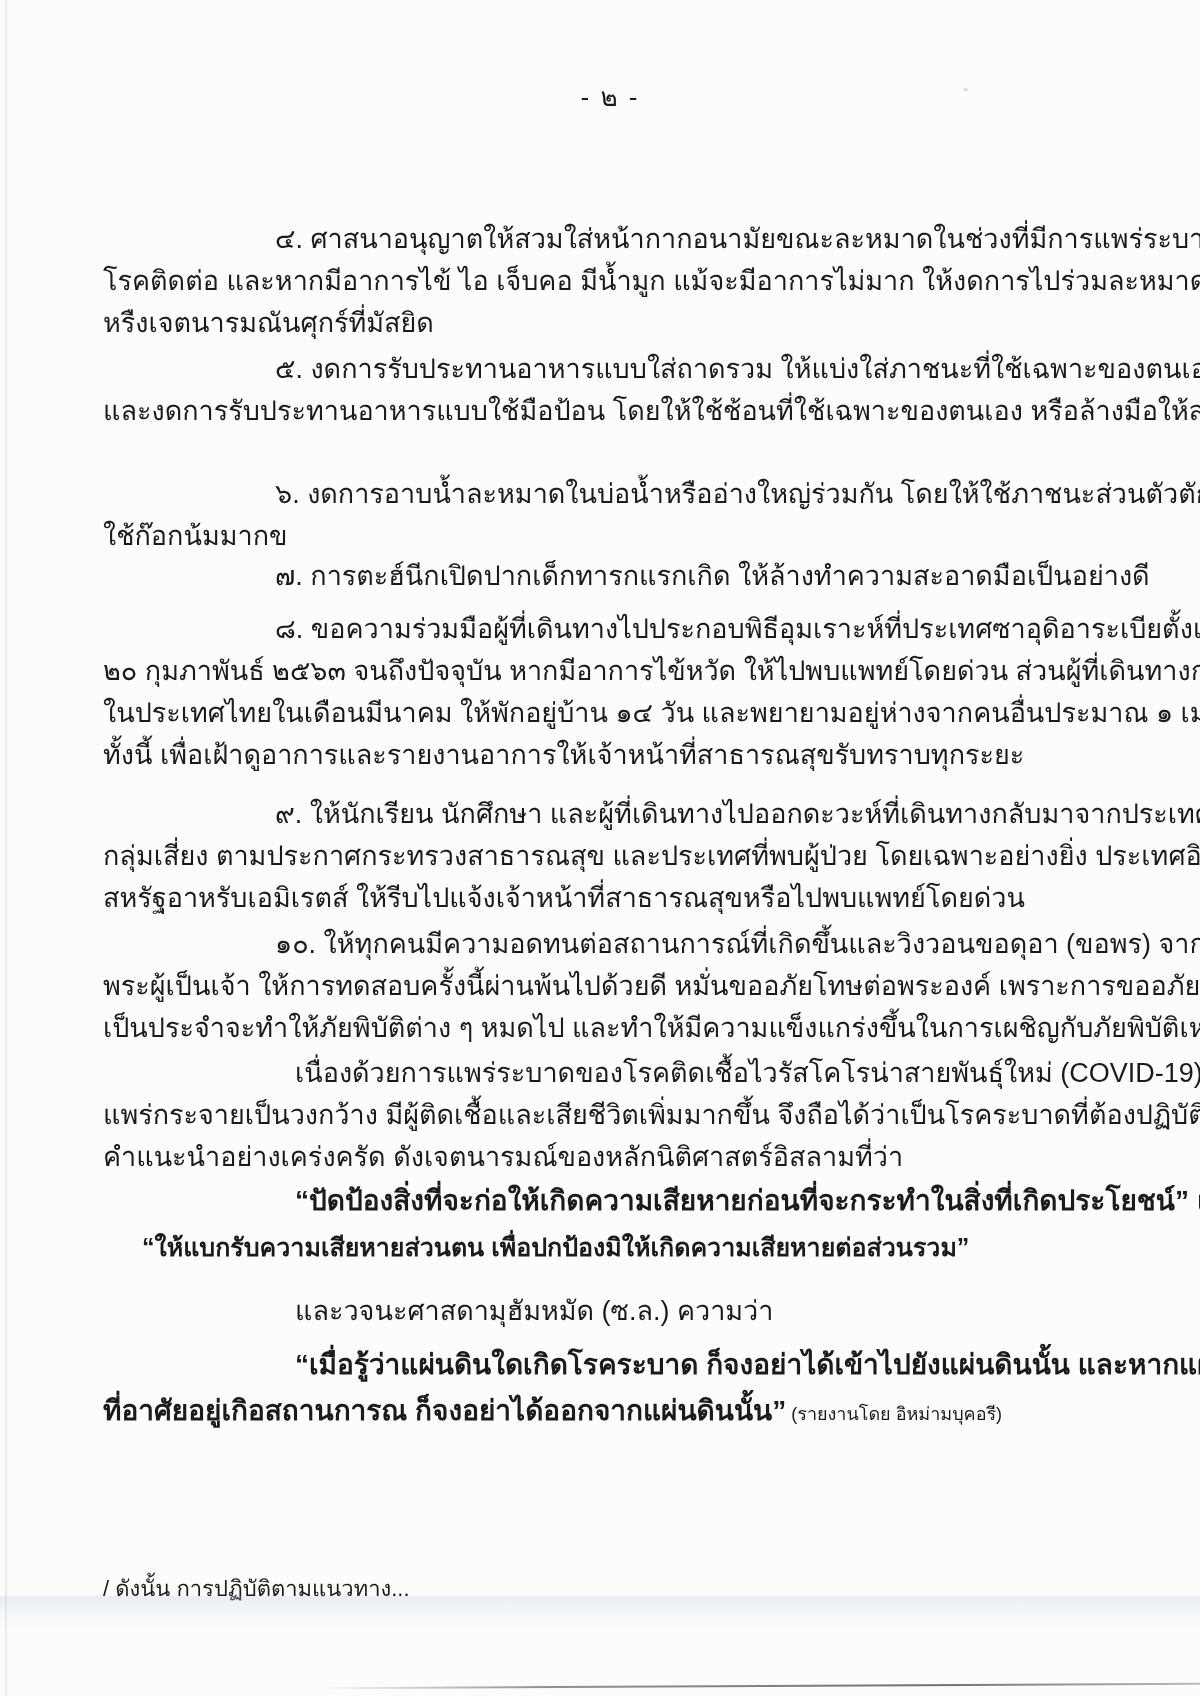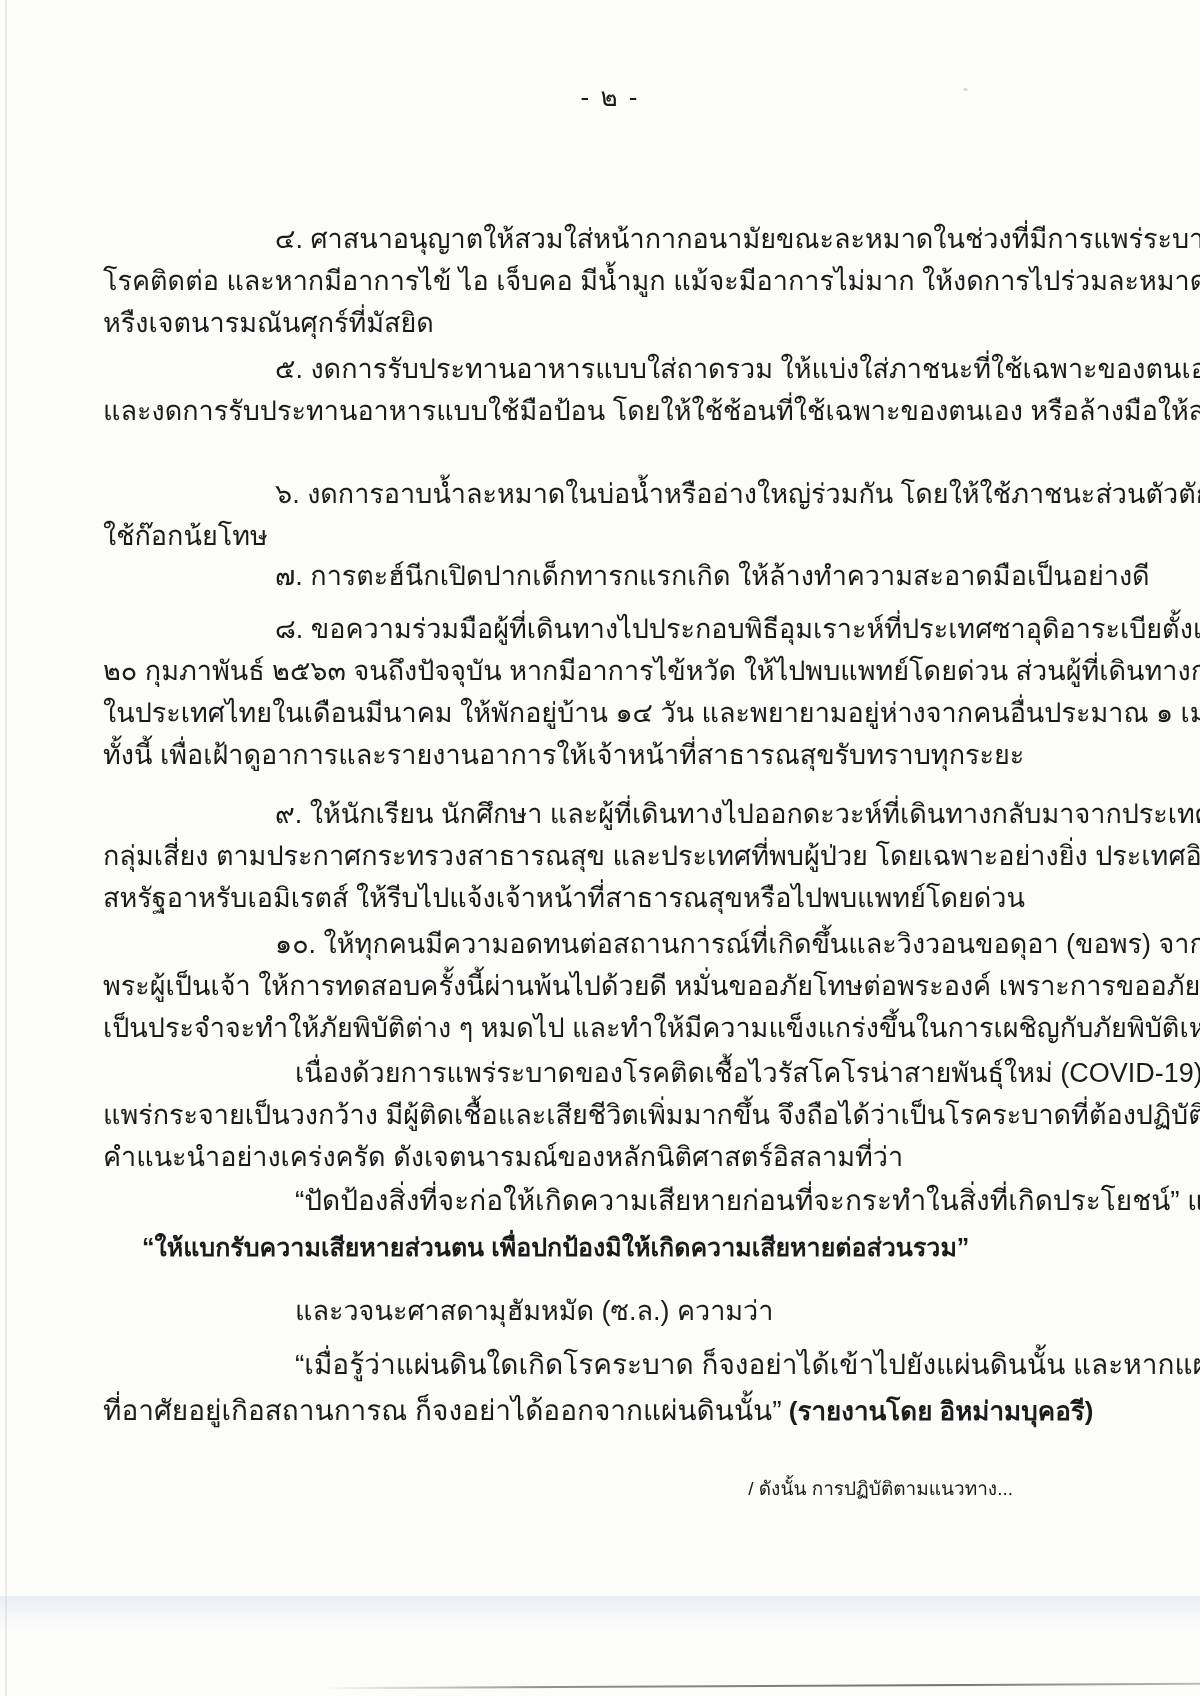--- a/index.html
+++ b/index.html
@@ -22,32 +22,32 @@
   .para {
     position: absolute;
     left: 103px;
     width: 1000px;
     font-size: 27px;
     line-height: 42px;
   }
   .line { white-space: nowrap; }
   .line.first-num   { padding-left: 172px; }
   .line.first-plain { padding-left: 192px; }
-  .quote-bold { font-weight: 400; font-size: 28px; }
+  .quote-bold { font-weight: 700; font-size: 28px; }
   .quote-small { font-weight: 700; font-size: 25px; }
   .normal-suffix { font-weight: 400; font-size: 27px; }
-  .attribution { font-weight: 700; font-size: 26px; }
+  .attribution { font-weight: 400; font-size: 18px; }
   .hadith { line-height: 45px; }
   .footer-note {
     position: absolute;
-    top: 1468px;
+    top: 1568px;
     left: 103px;
     width: 910px;
-    text-align: right;
-    font-size: 19px;
+    text-align: left;
+    font-size: 22px;
     line-height: 42px;
   }
   
   .scan-band-bottom {
     position: absolute;
     left: 0; top: 1596px; width: 1200px; height: 36px;
     background: linear-gradient(180deg, rgba(190,205,228,0.30) 0%, rgba(205,216,233,0.12) 55%, rgba(255,255,255,0) 100%);
     pointer-events: none;
   }
   .scan-edge-line {
@@ -82,21 +82,21 @@
     <div class="line">หรืงเจตนารมณันศุกร์ที่มัสยิด</div>
   </div>
 
   <div class="para" style="top:348px">
     <div class="line first-num">๕. งดการรับประทานอาหารแบบใส่ถาดรวม ให้แบ่งใส่ภาชนะที่ใช้เฉพาะของตนเอง</div>
     <div class="line">และงดการรับประทานอาหารแบบใช้มือป้อน โดยให้ใช้ช้อนที่ใช้เฉพาะของตนเอง หรือล้างมือให้สะอาด และ</div>
   </div>
 
   <div class="para" style="top:473px">
     <div class="line first-num">๖. งดการอาบน้ำละหมาดในบ่อน้ำหรืออ่างใหญ่ร่วมกัน โดยให้ใช้ภาชนะส่วนตัวตัก หรือ</div>
-    <div class="line">ใช้ก๊อกน้ยโทษ</div>
+    <div class="line">ใช้ก๊อกน้มมากข</div>
   </div>
 
   <div class="para" style="top:555px">
     <div class="line first-num">๗. การตะฮ์นีกเปิดปากเด็กทารกแรกเกิด ให้ล้างทำความสะอาดมือเป็นอย่างดี</div>
   </div>
 
   <div class="para" style="top:608px">
     <div class="line first-num">๘. ขอความร่วมมือผู้ที่เดินทางไปประกอบพิธีอุมเราะห์ที่ประเทศซาอุดิอาระเบียตั้งแต่วันที่</div>
     <div class="line">๒๐ กุมภาพันธ์ ๒๕๖๓ จนถึงปัจจุบัน หากมีอาการไข้หวัด ให้ไปพบแพทย์โดยด่วน ส่วนผู้ที่เดินทางกลับเข้ามา</div>
     <div class="line">ในประเทศไทยในเดือนมีนาคม ให้พักอยู่บ้าน ๑๔ วัน และพยายามอยู่ห่างจากคนอื่นประมาณ ๑ เมตร</div>

